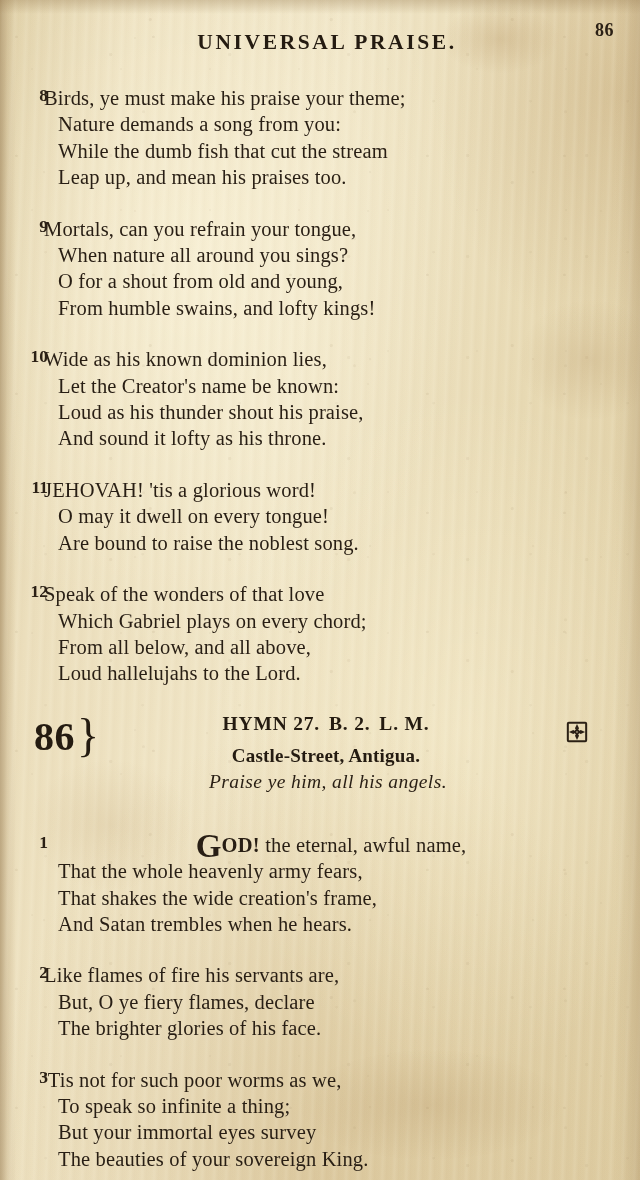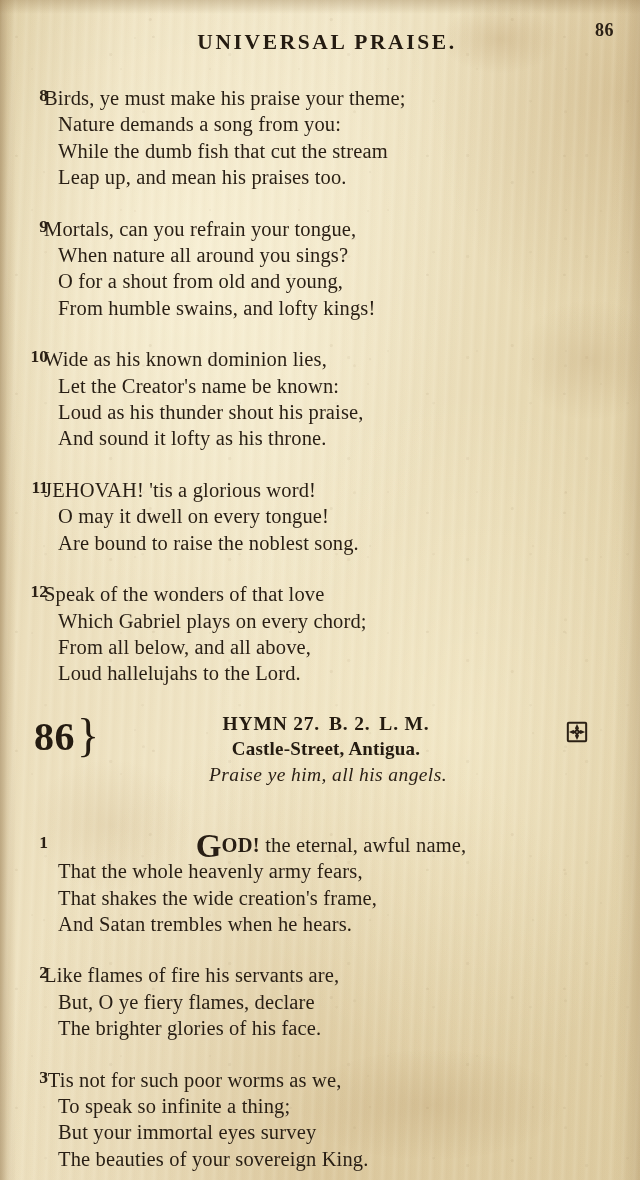--- a/index.html
+++ b/index.html
@@ -184,21 +184,21 @@
     padding-right: 10px;
     padding-left: 26px;
     color: #241b11;
   }
   .hymn-title .sp { display: inline-block; width: 9px; }
   .hymn-tune {
     text-align: center;
     font-weight: 700;
     font-size: 19px;
     letter-spacing: 0.2px;
-    margin-top: 3px;
+    margin-top: 10px;
     padding-right: 10px;
     padding-left: 26px;
     color: #241b11;
   }
   .hymn-scripture {
     text-align: center;
     font-style: italic;
     font-size: 19.5px;
     letter-spacing: 0.4px;
     margin-top: 4px;

